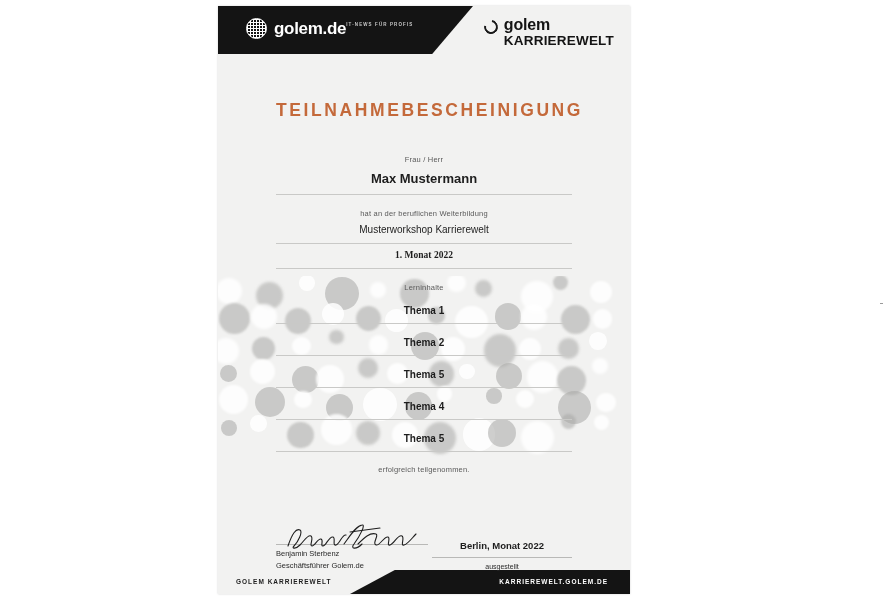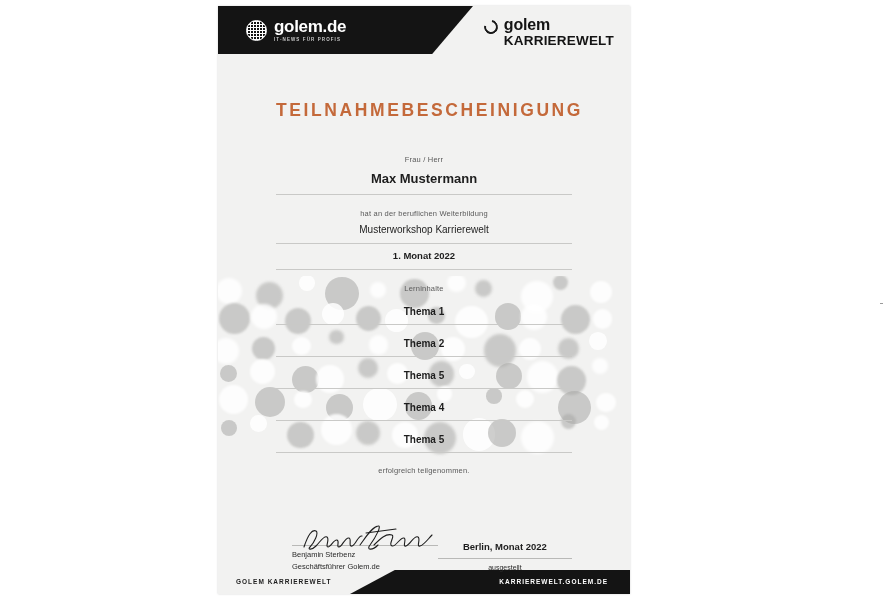--- a/index.html
+++ b/index.html
@@ -64,21 +64,21 @@
     border-radius: 50%;
     background:
       repeating-linear-gradient(0deg, #ffffff 0 1px, transparent 1px 3px),
       repeating-linear-gradient(90deg, #ffffff 0 1px, transparent 1px 3px),
       #141414;
     border: 1px solid #ffffff;
     box-sizing: border-box;
   }
   .logo-left-text {
     display: flex;
-    flex-direction: column;
+    flex-direction: row;
     line-height: 1;
   }
   .logo-left-main {
     color: #ffffff;
     font-size: 17px;
     font-weight: bold;
     letter-spacing: -0.3px;
   }
   .logo-left-sub {
     color: #c9c9c9;
@@ -193,20 +193,21 @@
   }
 
   .field-date {
     text-align: center;
     color: #1d1d1d;
     font-weight: bold;
     font-size: 9.5px;
     padding-bottom: 8px;
     border-bottom: 1px solid #c9c9c7;
     margin-top: 6px;
+    font-family: Liberation Serif, serif;
   }
 
   .topic {
     text-align: center;
     color: #1d1d1d;
     font-weight: bold;
     font-size: 10px;
     padding-bottom: 7px;
     border-bottom: 1px solid #c9c9c7;
     margin-top: 13px;
@@ -217,21 +218,21 @@
   
   .sign-area {
     position: relative;
     z-index: 2;
     margin-top: 36px;
     padding: 0 58px;
     display: flex;
     justify-content: space-between;
     align-items: flex-end;
   }
-  .sign-left { width: 152px; position: relative; margin-left: 16px; }
+  .sign-left { width: 152px; position: relative; }
   .sign-right { width: 140px; text-align: center; }
 
   .sig-svg {
     position: absolute;
     left: 8px;
     bottom: 16px;
   }
   .sig-rule {
     border-bottom: 1px solid #b9b9b7;
     height: 34px;

